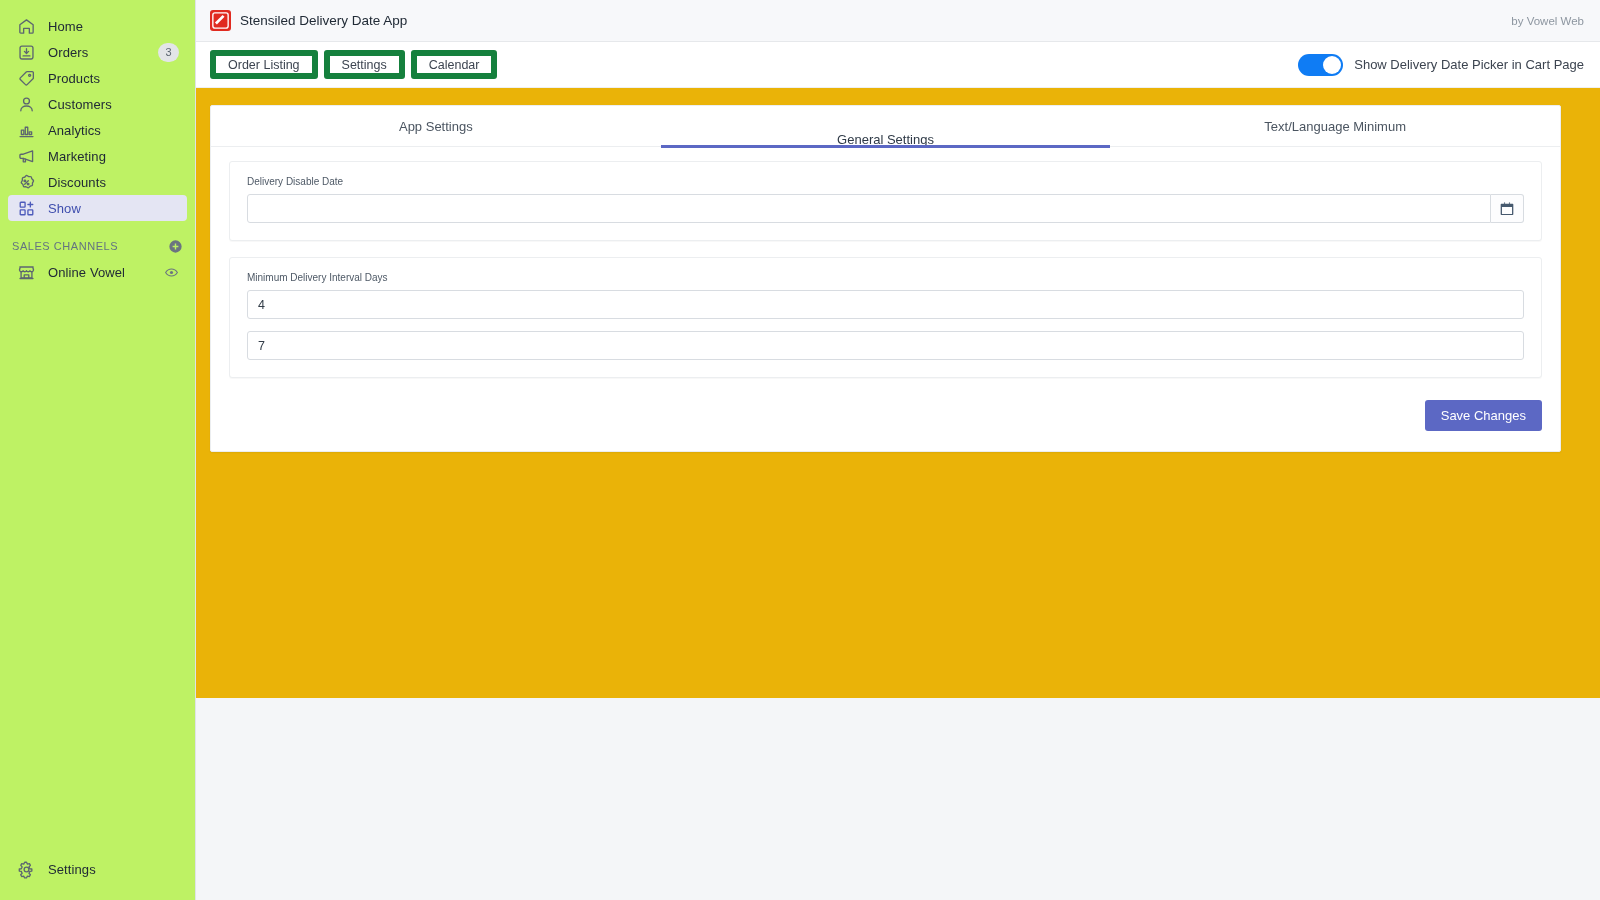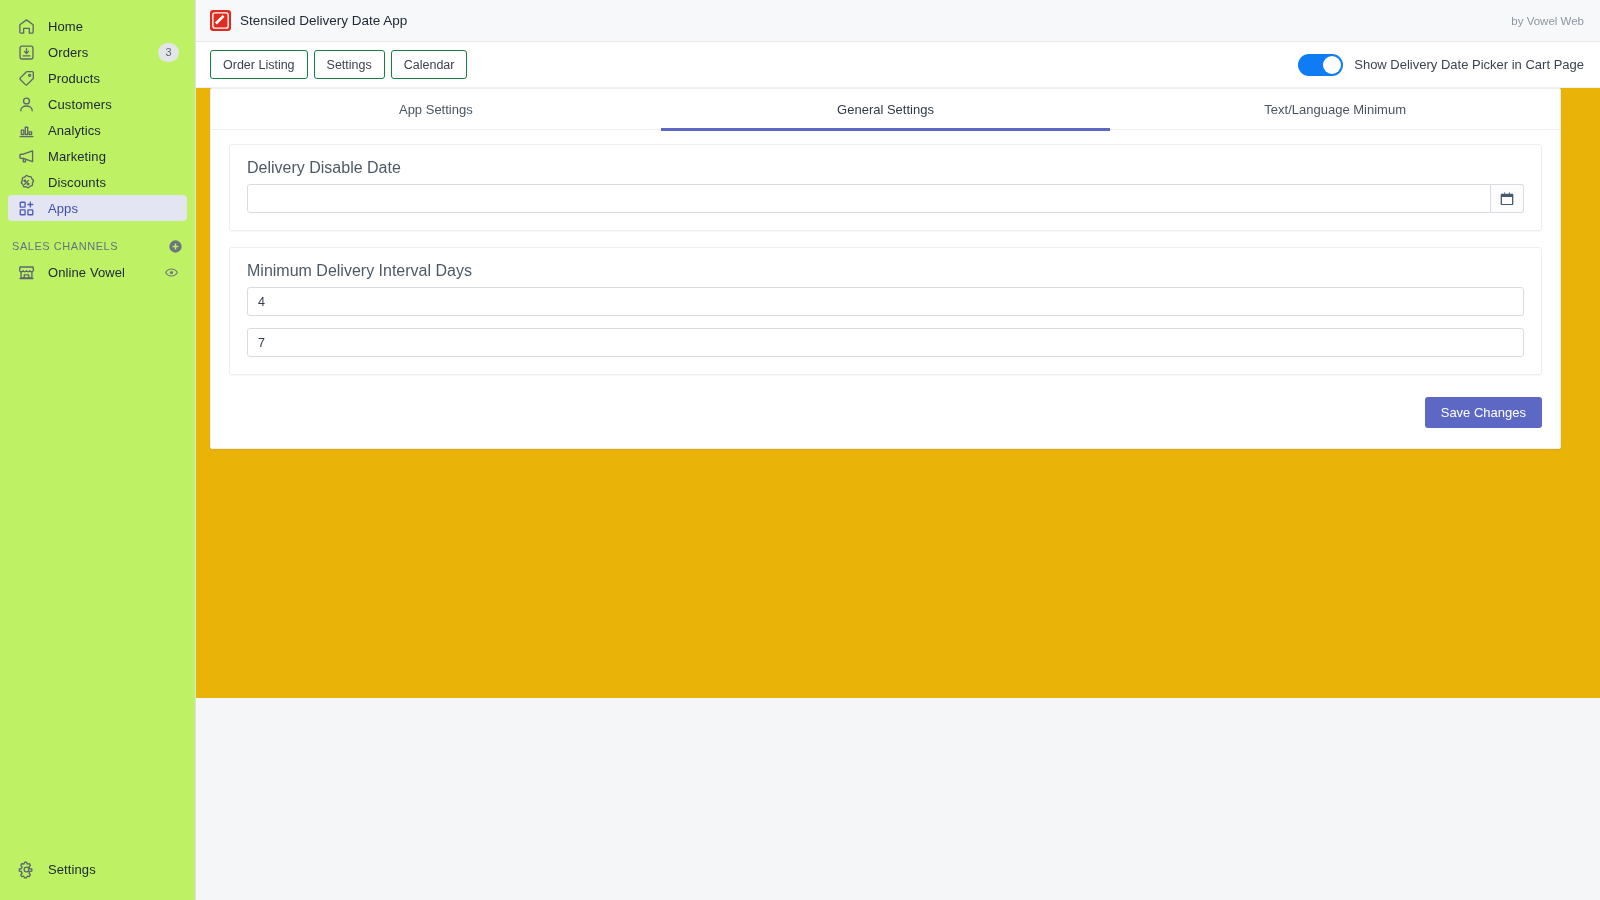--- a/index.html
+++ b/index.html
@@ -120,21 +120,21 @@
     height: 46px;
     min-height: 46px;
     background: #ffffff;
     display: flex;
     align-items: center;
     padding: 0 16px 0 14px;
     border-bottom: 1px solid #eef0f2;
   }
   .tbtn {
     height: 29px;
-    border: 1px solid #15803d;
+    border: 6px solid #15803d;
     background: #fff;
     border-radius: 3px;
     font-size: 12.5px;
     color: #3c4450;
     padding: 0 12px;
     margin-right: 6px;
     cursor: pointer;
     font-family: "Liberation Sans", sans-serif;
     display: flex; align-items: center;
   }
@@ -158,58 +158,58 @@
   .switch-label { font-size: 13px; color: #3c4450; }
 
   
   .content { padding: 0 14px; }
   .card {
     background: #ffffff;
     border: 1px solid #eceef0;
     border-radius: 2px;
     box-shadow: 0 1px 2px rgba(22,29,37,0.06);
     width: 1351px;
-    margin-top: 0px;
+    margin-top: 17px;
   }
   .tabs {
     display: flex;
     border-bottom: 1px solid #eceef0;
     height: 41px;
   }
   .tab {
     flex: 1;
     display: flex;
     align-items: center;
     justify-content: center;
     font-size: 13px;
     color: #4b5561;
     cursor: pointer;
     position: relative;
     height: 41px;
   }
-  .tab.active { color: #2f3a47; }
+  .tab.active { color: #2f3a47; align-items: flex-end; }
   .tab.active::after {
     content: "";
     position: absolute;
     left: 0; right: 0; bottom: -1px;
     height: 3px;
     background: #5c68c4;
   }
   .card-body { padding: 14px 18px 18px 18px; }
 
   .panel {
     border: 1px solid #eceef0;
     border-radius: 3px;
     padding: 14px 17px 17px 17px;
     background: #fff;
     box-shadow: 0 1px 1px rgba(22,29,37,0.03);
   }
   .panel + .panel { margin-top: 16px; }
   .field-label {
-    font-size: 16px;
+    font-size: 10px;
     color: #4e5966;
     margin-bottom: 7px;
     display: block;
   }
   .input {
     width: 100%;
     height: 29px;
     border: 1px solid #d8dce1;
     border-radius: 3px;
     padding: 0 10px;
@@ -341,21 +341,21 @@
 
       <div class="nav-item active">
         <span class="nav-ico">
           <svg width="19" height="19" viewBox="0 0 20 20" fill="none" stroke="#4d5bbb" stroke-width="1.4" stroke-linecap="round" stroke-linejoin="round">
             <rect x="3.4" y="3.4" width="5.1" height="5.1" rx="0.6"></rect>
             <rect x="3.4" y="11.5" width="5.1" height="5.1" rx="0.6"></rect>
             <rect x="11.5" y="11.5" width="5.1" height="5.1" rx="0.6"></rect>
             <path d="M14.05 3.2v5.1M11.5 5.75h5.1"></path>
           </svg>
         </span>
-        <span class="nav-label">Apps</span>
+        <span class="nav-label">Show</span>
       </div>
     </div>
 
     <div class="section-head">
       <span class="section-title">SALES CHANNELS</span>
       <span class="section-action">
         <svg width="15" height="15" viewBox="0 0 20 20" fill="#6b7480">
           <path d="M10 1.8a8.2 8.2 0 1 0 0 16.4 8.2 8.2 0 0 0 0-16.4zm.95 7.25h2.9v1.9h-2.9v2.9h-1.9v-2.9h-2.9v-1.9h2.9v-2.9h1.9z"></path>
         </svg>
       </span>

